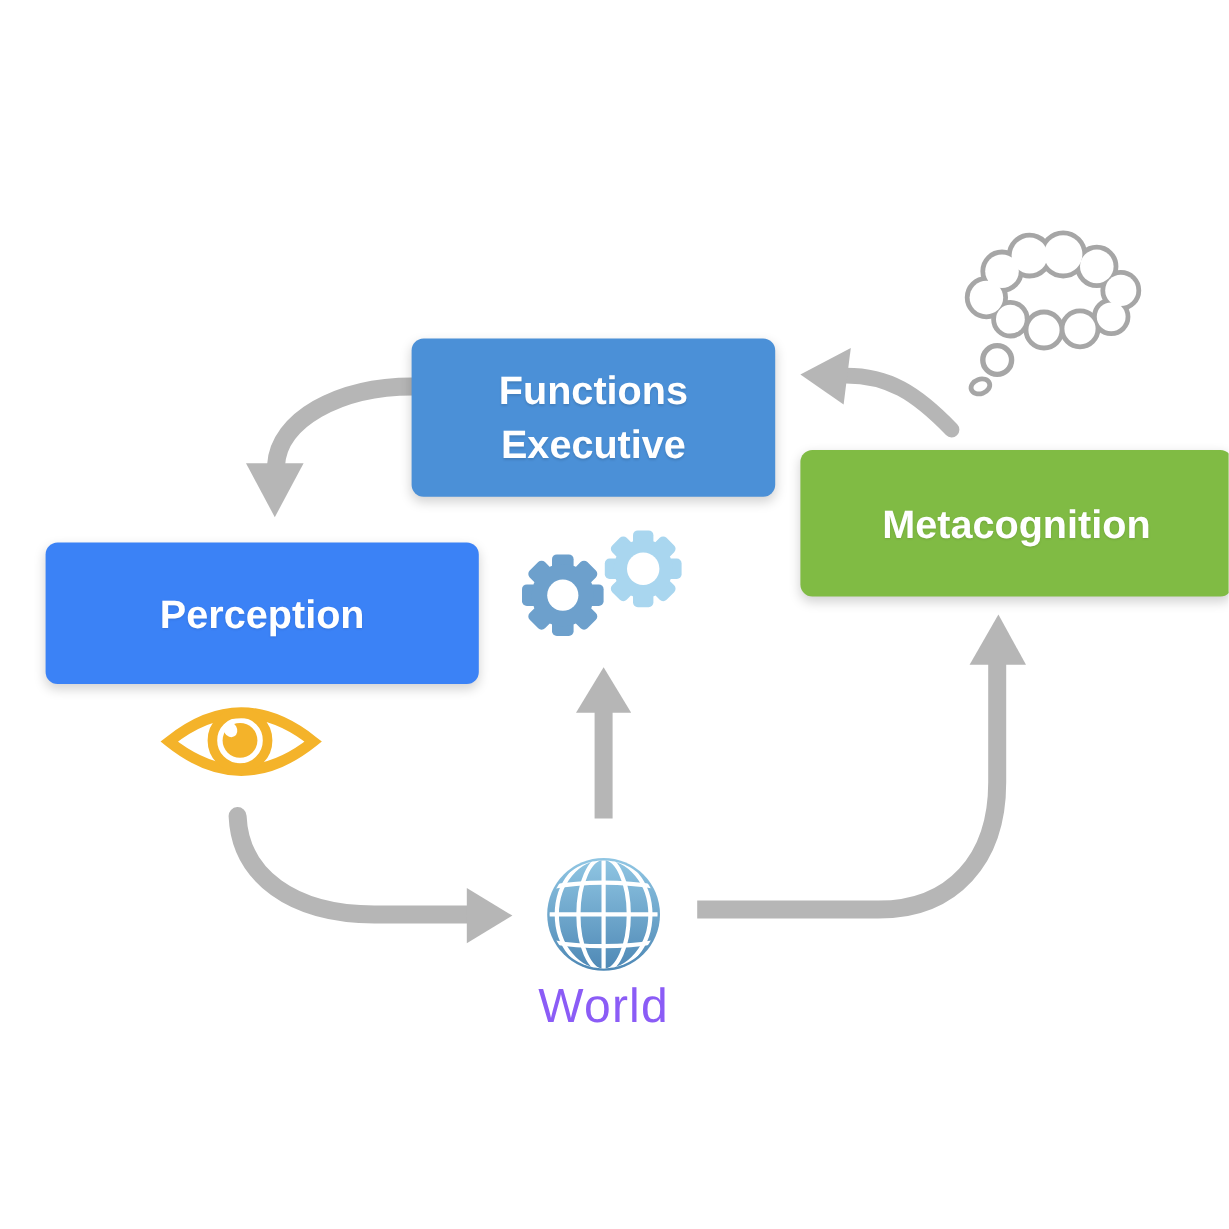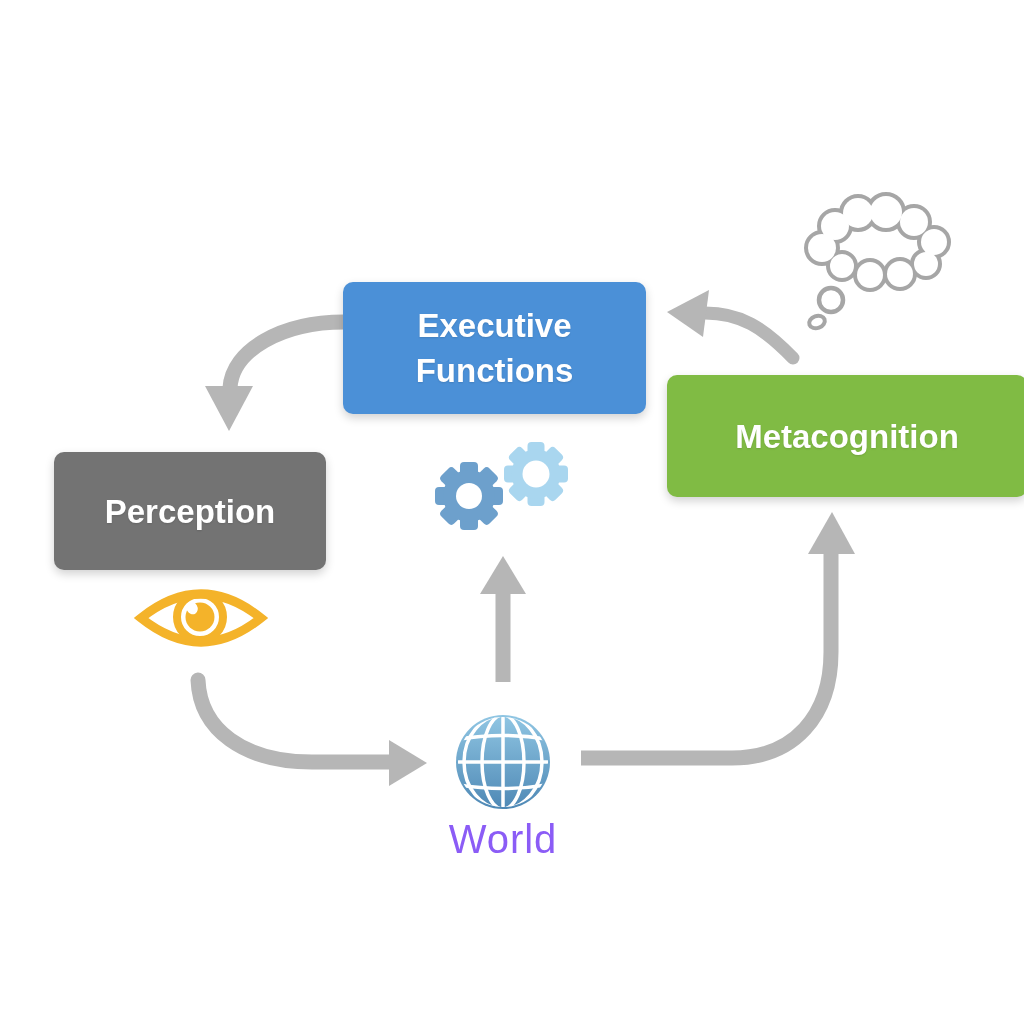--- a/index.html
+++ b/index.html
@@ -8,21 +8,21 @@
     font-family:"Liberation Sans",sans-serif;overflow:hidden;
   }
   .canvas svg{position:absolute;left:0;top:0;}
   .node{
     position:absolute;display:flex;flex-direction:column;align-items:center;justify-content:center;
     border-radius:10px;color:#ffffff;font-weight:bold;font-size:33px;line-height:45px;
     text-align:center;box-shadow:0 4px 10px rgba(0,0,0,0.18);
     text-shadow:0 1px 2px rgba(0,0,0,0.12);
   }
   .node-executive{left:343px;top:282px;width:303px;height:132px;background:#4b90d7;}
-  .node-perception{left:38px;top:452px;width:272px;height:118px;background:#737373;margin-left:16px;}
+  .node-perception{left:38px;top:452px;width:361px;height:118px;background:#3b82f6;}
   .node-metacognition{left:667px;top:375px;width:360px;height:122px;background:#80bb44;}
   .world-label{
     position:absolute;left:403px;top:817px;width:200px;text-align:center;
     font-size:40px;color:#8b5cf6;font-weight:400;letter-spacing:1px;
   }
 </style>
 </head>
 <body>
 
 <div class="canvas">
@@ -131,22 +131,22 @@
           <circle cx="900" cy="274" r="13"></circle>
         <circle cx="870" cy="275" r="13"></circle>
           <circle cx="842" cy="266" r="12"></circle>
       </g>
       <circle cx="831" cy="300" r="12" stroke="#a6a6a6" stroke-width="4.5" fill="#ffffff"></circle>
       <ellipse cx="817" cy="322" rx="8" ry="6" stroke="#a6a6a6" stroke-width="4" fill="#ffffff" transform="rotate(-20 817 322)"></ellipse>
     </g>
   </svg>
 
   <div class="node node-executive">
+    <span>Functions</span>
     <span>Executive</span>
-    <span>Functions</span>
   </div>
   <div class="node node-perception">
     <span>Perception</span>
   </div>
   <div class="node node-metacognition">
     <span>Metacognition</span>
   </div>
 
   <div class="world-label">World</div>
 

